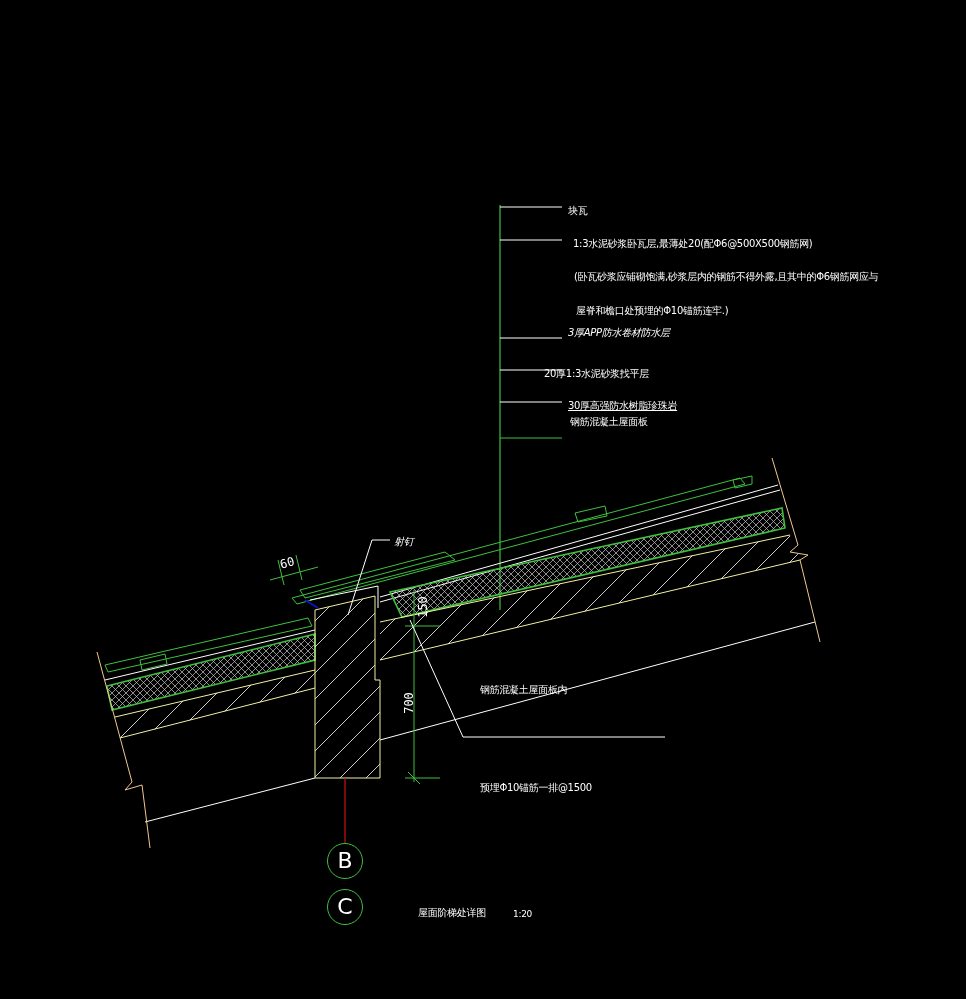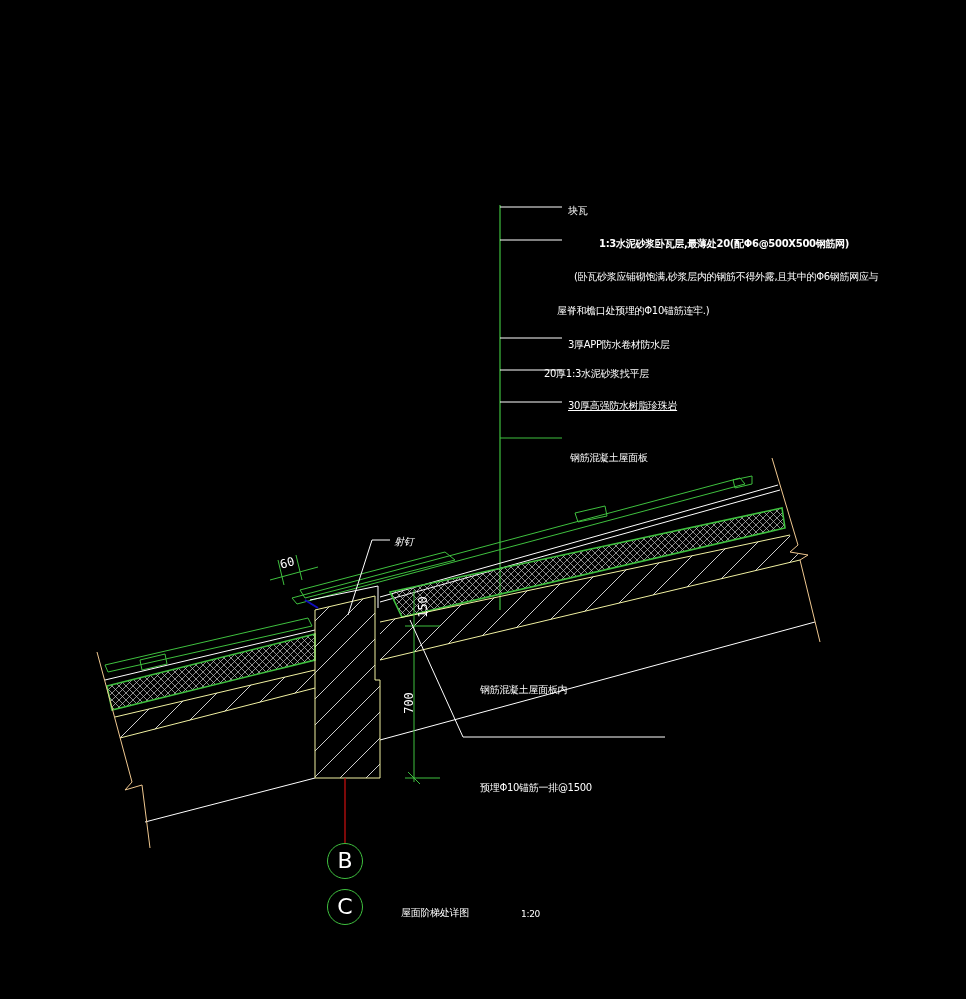--- a/index.html
+++ b/index.html
@@ -1,19 +1,19 @@
 <!DOCTYPE html>
 <html><head>
 <meta charset="utf-8">
 <style>
   html, body { margin:0; padding:0; background:#000; }
   body { width:966px; height:999px; position:relative; overflow:hidden; font-family:"DejaVu Sans", sans-serif; }
   #canvas { position:absolute; left:0; top:0; width:966px; height:999px; }
   .lbl { position:absolute; color:#fff; font-size:10px; white-space:nowrap; letter-spacing:-0.3px; line-height:12px; }
-  .lbl.small { font-size:9px;margin-left:8px; }
+  .lbl.small { font-size:9px; }
   .dim { position:absolute; color:#fff; font-size:12px; font-family:"DejaVu Sans Mono", monospace; }
   .circ { position:absolute; width:34px; height:34px; border:1px solid #3fc03f; border-radius:50%; color:#fff; font-size:22px; text-align:center; line-height:34px; font-family:"DejaVu Sans", sans-serif; }
 </style>
 </head>
 <body>
 
 <svg id="canvas" viewBox="0 0 966 999" xmlns="http://www.w3.org/2000/svg">
   <defs>
     <pattern id="xhatch" width="7" height="7" patternUnits="userSpaceOnUse">
       <path d="M0,0 L7,7 M7,0 L0,7" stroke="#c8c8c8" stroke-width="0.7"></path>
@@ -83,32 +83,32 @@
     <line x1="296" y1="555" x2="302" y2="580" stroke="#3fc03f" stroke-width="1"></line>
   </g>
 
   <g>
     <polyline points="390,540 372,540 348,615" fill="none" stroke="#fff" stroke-width="1"></polyline>
     <polyline points="665,737 463,737 410,620" fill="none" stroke="#fff" stroke-width="1"></polyline>
   </g>
 </svg>
 
 <div class="lbl" style="left:568px;top:205px;text-align:right;">块瓦</div>
-<div class="lbl" style="left:599px;top:238px;font-weight:bold;">1:3水泥砂浆卧瓦层,最薄处20(配Φ6@500X500钢筋网)</div>
+<div class="lbl" style="left:573px;top:238px;">1:3水泥砂浆卧瓦层,最薄处20(配Φ6@500X500钢筋网)</div>
 <div class="lbl" style="left:566px;top:271px;margin-left:8px;">(卧瓦砂浆应铺砌饱满,砂浆层内的钢筋不得外露,且其中的Φ6钢筋网应与</div>
-<div class="lbl" style="left:557px;top:305px;">屋脊和檐口处预埋的Φ10锚筋连牢.)</div>
-<div class="lbl" style="left:568px;top:339px;">3厚APP防水卷材防水层</div>
+<div class="lbl" style="left:576px;top:305px;">屋脊和檐口处预埋的Φ10锚筋连牢.)</div>
+<div class="lbl" style="left:568px;top:327px;font-style:italic;">3厚APP防水卷材防水层</div>
 <div class="lbl" style="left:544px;top:368px;">20厚1:3水泥砂浆找平层</div>
 <div class="lbl" style="left:568px;top:400px;text-decoration:underline;">30厚高强防水树脂珍珠岩</div>
-<div class="lbl" style="left:570px;top:452px;">钢筋混凝土屋面板</div>
+<div class="lbl" style="left:570px;top:416px;">钢筋混凝土屋面板</div>
 
 <div class="lbl" style="left:394px;top:536px;font-style:italic;">射钉</div>
 <div class="lbl" style="left:480px;top:684px;">钢筋混凝土屋面板内</div>
 <div class="lbl" style="left:480px;top:743px;margin-top:39px;">预埋Φ10锚筋一排@1500</div>
 
 <div class="dim" style="left:280px;top:556px;transform:rotate(-15deg);">60</div>
 <div class="dim" style="left:412px;top:600px;transform:rotate(-90deg);">150</div>
 <div class="dim" style="left:398px;top:696px;transform:rotate(-90deg);">700</div>
 
 <div class="circ" style="left:327px;top:843px;">B</div>
 <div class="circ" style="left:327px;top:889px;">C</div>
-<div class="lbl" style="left:401px;top:907px;font-family:Liberation Serif, serif;">屋面阶梯处详图</div>
+<div class="lbl" style="left:418px;top:907px;font-family:Liberation Serif, serif;">屋面阶梯处详图</div>
 <div class="lbl small" style="left:513px;top:908px;">1:20</div>
 
 </body></html>

